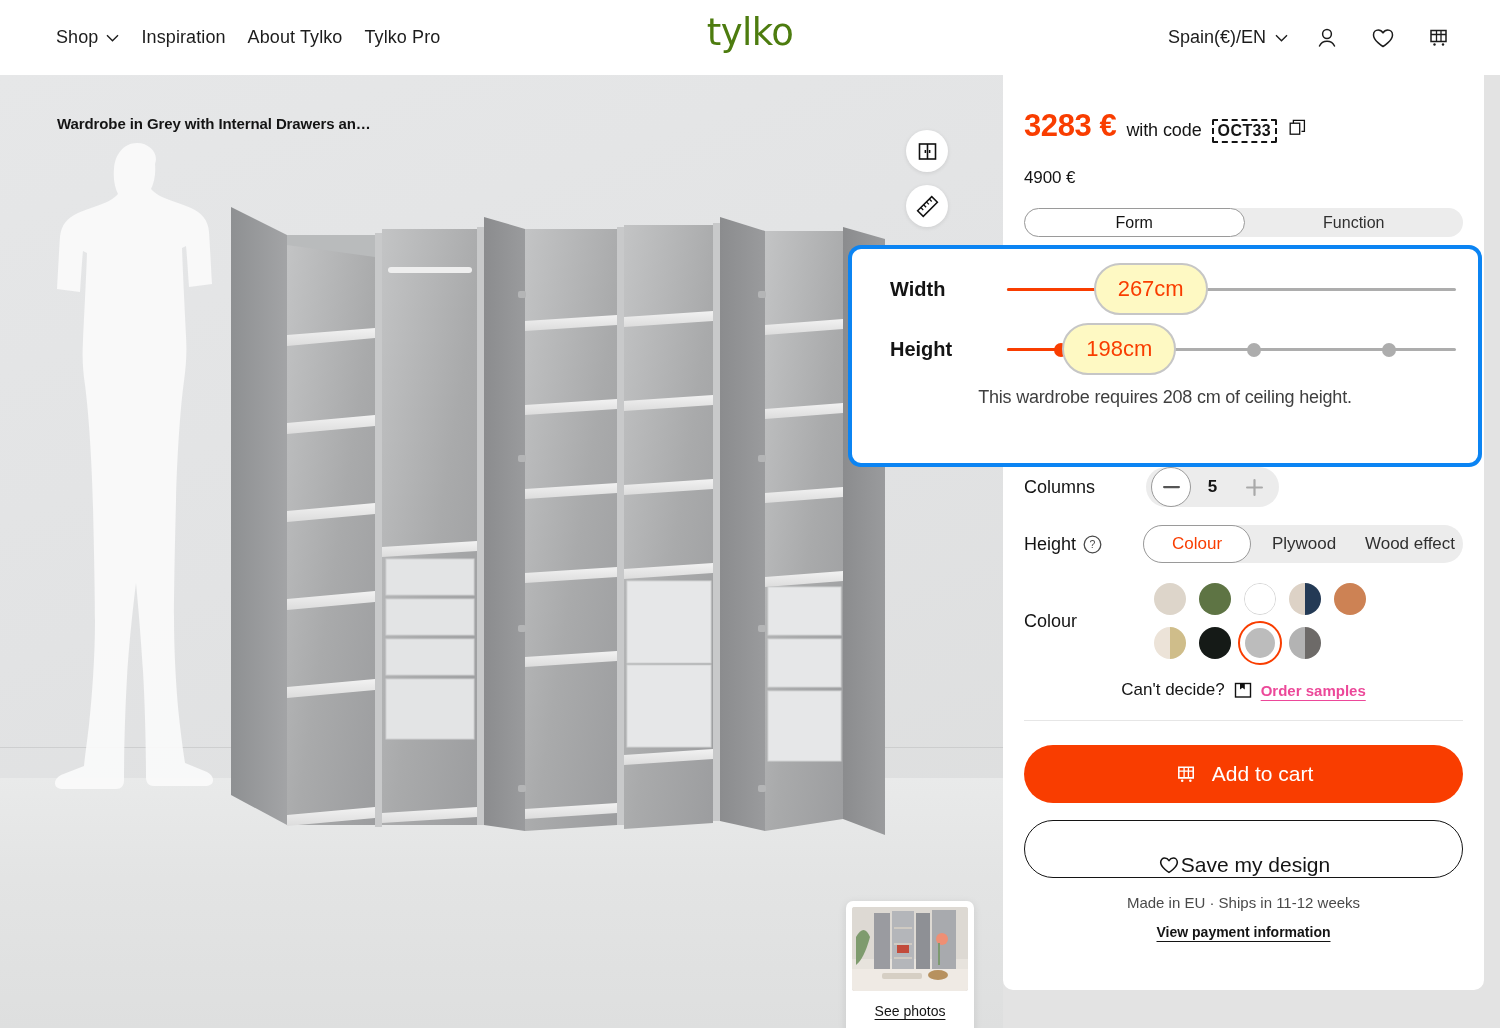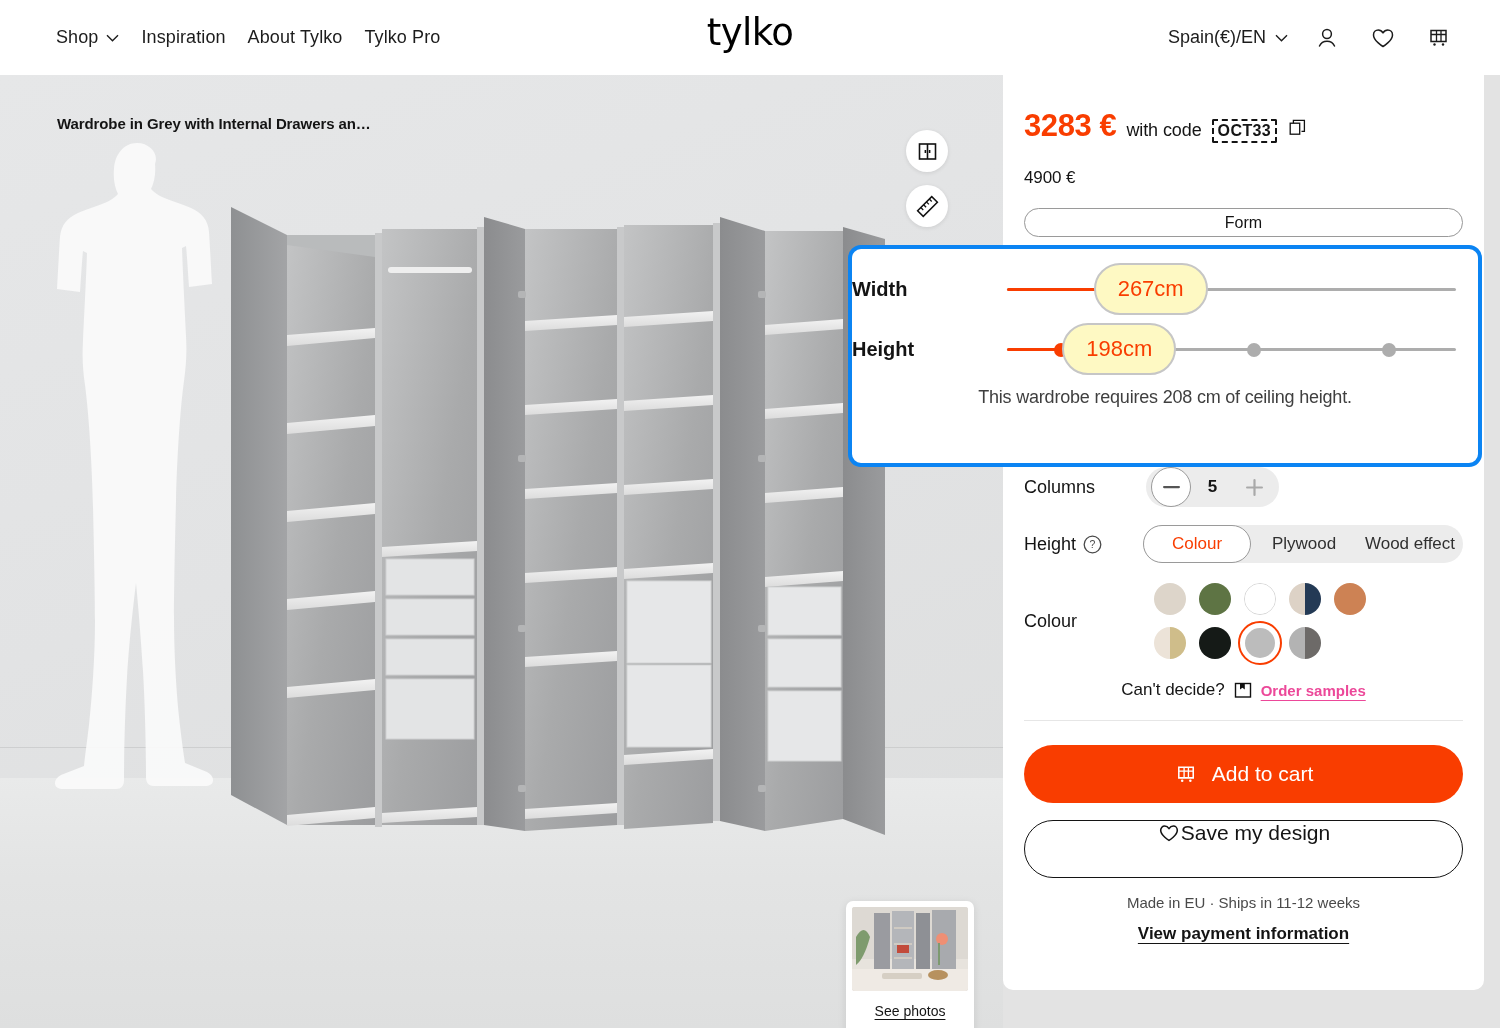--- a/index.html
+++ b/index.html
@@ -31,21 +31,21 @@
   .nav-link {
     font-size: 18px; color: #1c1c1c;
     letter-spacing: 0.1px;
     cursor: pointer; white-space: nowrap;
   }
   .nav-item-with-caret { display: flex; align-items: center; gap: 8px; cursor: pointer; }
   .caret { display: block; width: 13px; height: 8px; }
   .logo {
     position: absolute; left: 50%; top: 14px;
     transform: translateX(-50%);
-    font-size: 37px; color: #000000;
+    font-size: 37px; color: #4d7c0f;
     letter-spacing: -0.6px;
     font-family: "DejaVu Sans", sans-serif;
     font-weight: 400;
     line-height: 1;
   }
   .nav-right {
     position: absolute; right: 44px; top: 0; height: 75px;
     display: flex; align-items: center; gap: 22px;
   }
   .locale { display: flex; align-items: center; gap: 9px; cursor: pointer; }
@@ -164,21 +164,21 @@
   .dim-card {
     position: absolute; left: 848px; top: 245px;
     width: 634px; height: 222px;
     background: #ffffff;
     border: 4px solid #0b84f3;
     border-radius: 13px;
     z-index: 20;
   }
   .dim-row { display: flex; align-items: center; height: 60px; }
   .dim-label {
-    width: 155px; 
+    width: 155px; padding-left: 38px;
     font-size: 20px; font-weight: bold; color: #141414;
   }
   .slider { position: relative; flex: 1; height: 60px; margin-right: 22px; }
   .track {
     position: absolute; left: 0; right: 0; top: 29px; height: 3px;
     background: #adadad; border-radius: 2px;
   }
   .track-fill {
     position: absolute; left: 0; top: 29px; height: 3px;
     background: #f93d00; border-radius: 2px;
@@ -261,29 +261,29 @@
   .cta {
     margin-top: 24px; height: 58px; border-radius: 29px;
     background: #f93d00; color: #fff;
     display: flex; align-items: center; justify-content: center; gap: 13px;
     font-size: 21px; cursor: pointer; border: none;
     font-family: "Liberation Sans", sans-serif;
   }
   .cta-secondary {
     margin-top: 17px; height: 58px; border-radius: 29px;
     background: #fff; color: #141414; border: 1.5px solid #141414;
-    display: flex; align-items: flex-start; justify-content: center; gap: 0;
+    display: flex; align-items: flex-end; justify-content: center; gap: 0;
     font-size: 21px; cursor: pointer;
     font-family: "Liberation Sans", sans-serif;
   }
   .meta-line {
     text-align: center; font-size: 15px; color: #4a4a4a; margin-top: 16px;
   }
   .payment-link {
-    display: block; text-align: center; font-size: 17px; font-weight: bold;
+    display: block; text-align: center; font-size: 14px; font-weight: bold;
     color: #141414; margin-top: 13px; text-decoration: underline;
     text-underline-offset: 4px; cursor: pointer;
   }
 </style>
 </head>
 <body>
 
 <div class="page">
 
   <div class="header">
@@ -509,20 +509,21 @@
           <svg width="17" height="17" viewBox="0 0 17 17">
               <rect x="1.2" y="4.2" width="9.5" height="11" fill="none" stroke="#111" stroke-width="1.3"></rect>
               <path d="M4.4 4.2V1.3h11v11h-2.9" fill="none" stroke="#111" stroke-width="1.3"></path>
             </svg>
         </span>
       </div>
       <div class="price-old">4900 €</div>
 
       <div class="seg-toggle">
         <div class="seg active">Form</div>
+        <div class="seg">Function</div>
       </div>
 
       <div style="height:212px"></div>
 
       <div class="opt-row">
         <div class="opt-label">Columns</div>
         <div class="stepper">
           <div class="step-btn enabled">
             <svg width="17" height="3" viewBox="0 0 17 3">
                 <rect width="17" height="2.2" rx="1.1" fill="#555"></rect>

